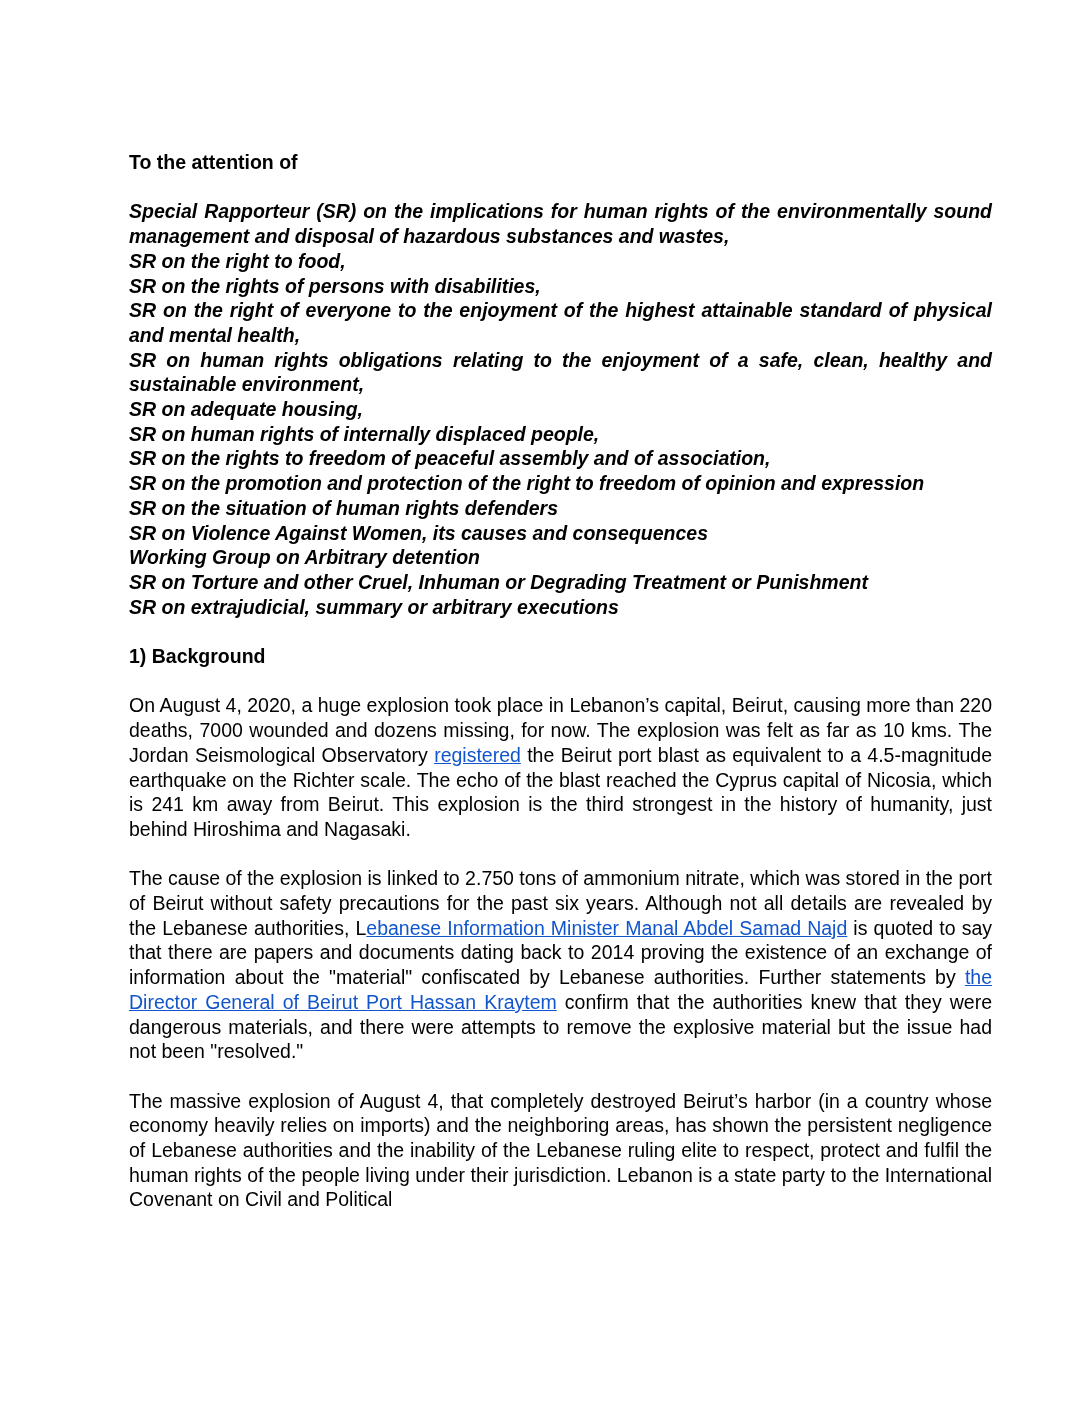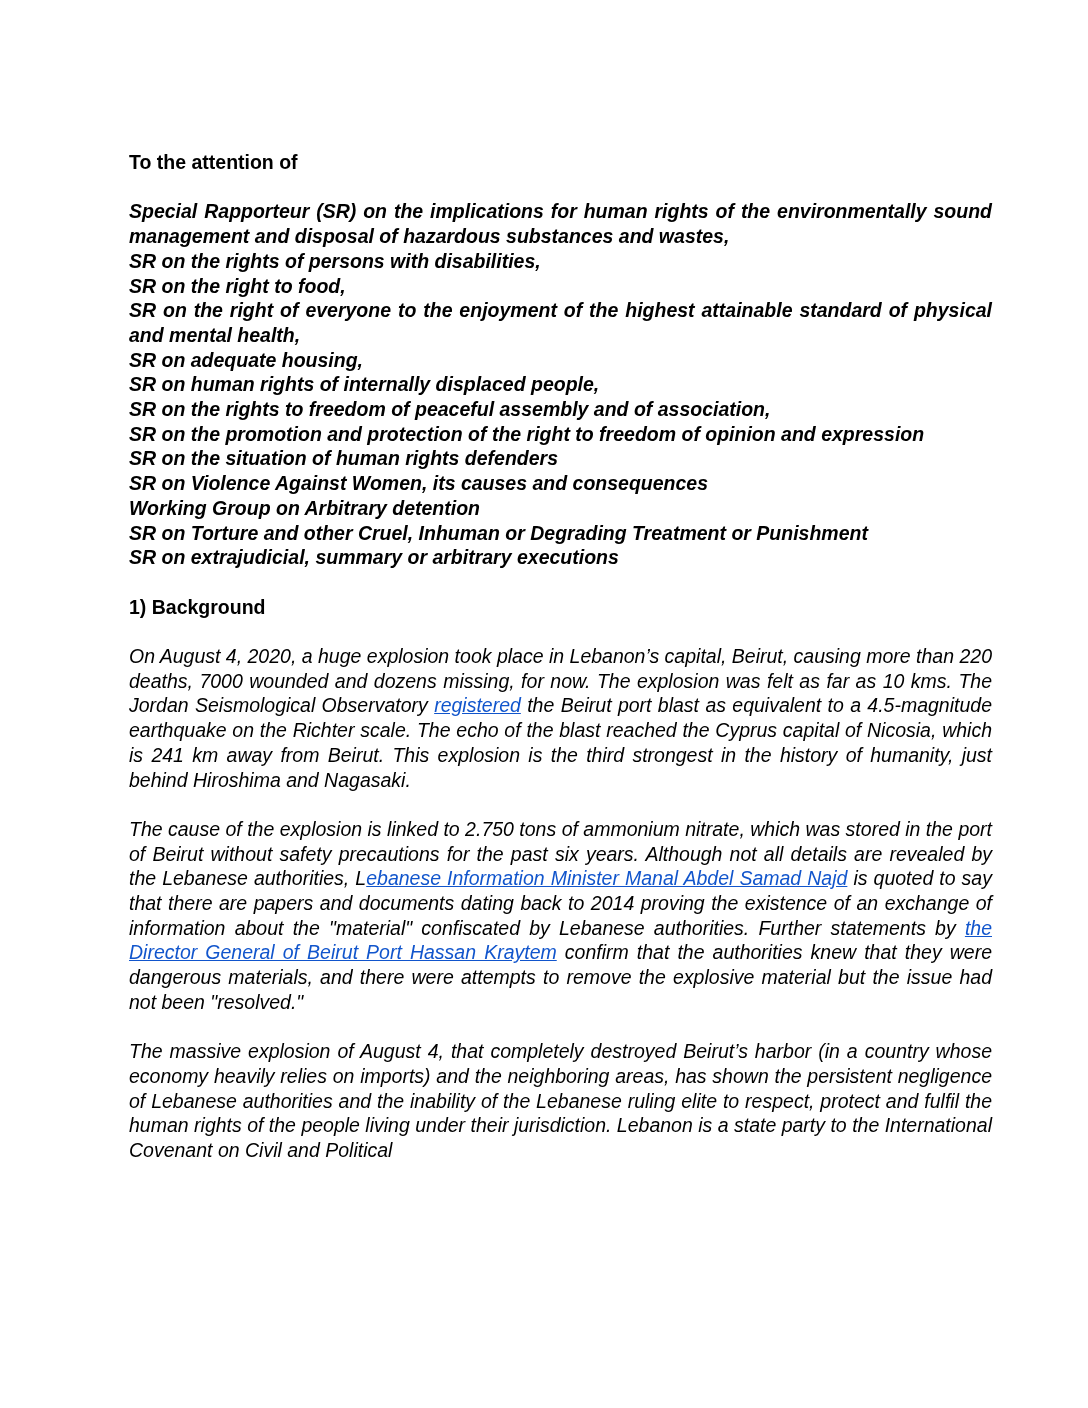--- a/index.html
+++ b/index.html
@@ -21,38 +21,39 @@
     line-height: 24.7px;
     color: var(--text-color, #000000);
     text-align: justify;
   }
   p { margin: 0; }
   .b { font-weight: bold; }
   .salutation { margin: 0 0 24.7px 0; }
   .recipients { margin: 0 0 24.7px 0; font-style: italic; }
   .recipient-line { margin: 0; }
   .heading { margin: 0 0 24.7px 0; }
-  .para { margin: 0 0 24.7px 0; font-style: italic; }
+  .para { margin: 0 0 24.7px 0; }
   a.doclink {
     color: var(--link-color, #1155cc);
     text-decoration: underline;
     cursor: pointer;
   }
 </style>
 </head>
 <body>
 
 <div class="page">
   <p class="b salutation">To the attention of</p>
 
   <div class="recipients" id="recipients-list">
       <p class="b recipient-line">Special Rapporteur (SR) on the implications for human rights of the environmentally sound management and disposal of hazardous substances and wastes,</p>
+      <p class="b recipient-line">SR on the right to food,</p>
       <p class="b recipient-line">SR on the rights of persons with disabilities,</p>
-      <p class="b recipient-line">SR on the right to food,</p>
       <p class="b recipient-line">SR on the right of everyone to the enjoyment of the highest attainable standard of physical and mental health,</p>
+      <p class="b recipient-line">SR on human rights obligations relating to the enjoyment of a safe, clean, healthy and sustainable environment,</p>
       <p class="b recipient-line">SR on adequate housing,</p>
       <p class="b recipient-line">SR on human rights of internally displaced people,</p>
       <p class="b recipient-line">SR on the rights to freedom of peaceful assembly and of association,</p>
       <p class="b recipient-line">SR on the promotion and protection of the right to freedom of opinion and expression</p>
       <p class="b recipient-line">SR on the situation of human rights defenders</p>
       <p class="b recipient-line">SR on Violence Against Women, its causes and consequences</p>
       <p class="b recipient-line">Working Group on Arbitrary detention</p>
       <p class="b recipient-line">SR on Torture and other Cruel, Inhuman or Degrading Treatment or Punishment</p>
       <p class="b recipient-line">SR on extrajudicial, summary or arbitrary executions</p>
     </div>

